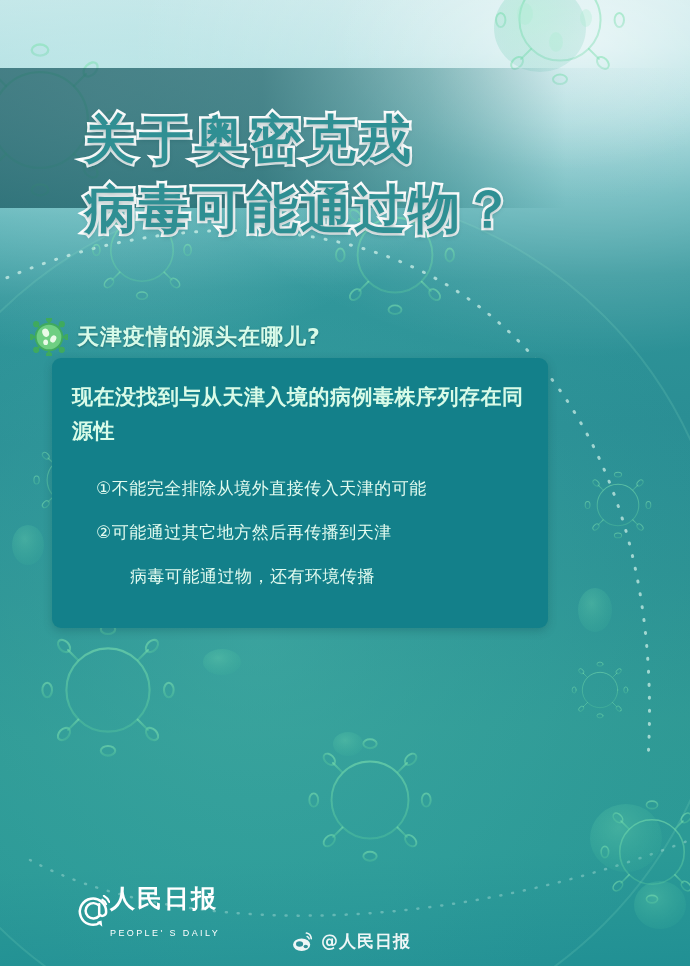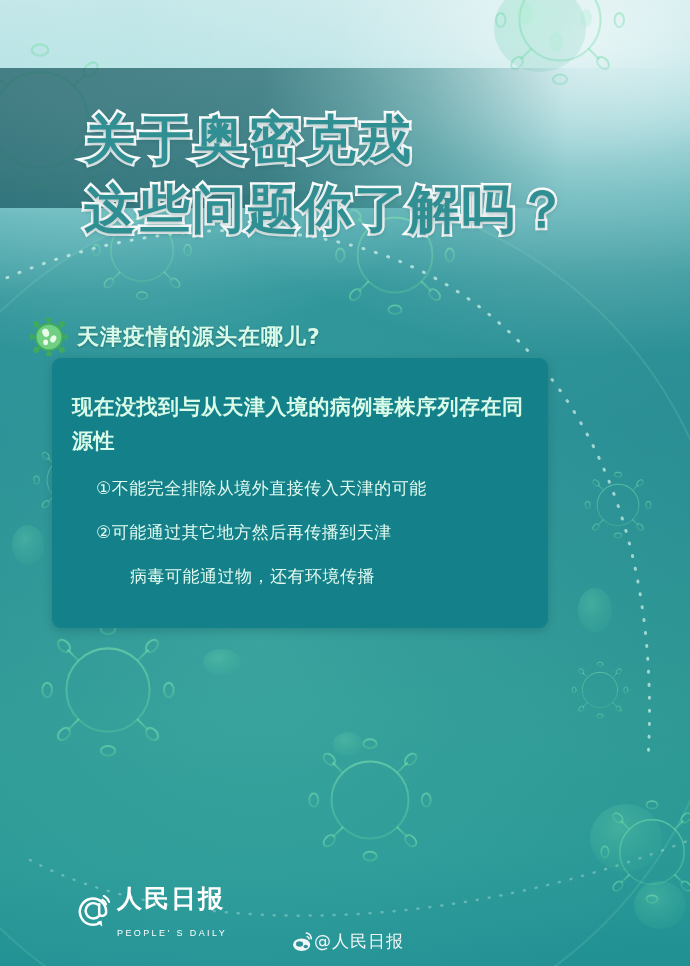--- a/index.html
+++ b/index.html
@@ -67,53 +67,54 @@
     white-space:nowrap;
   }
 
   
   .card{
     position:absolute;left:52px;top:358px;width:496px;height:270px;
     background:#13808a;border-radius:9px;
     box-shadow:0 3px 10px rgba(6,52,58,0.22);
   }
   .card-lead{
-    position:absolute;left:20px;top:32px;width:460px;
-    font-family:Liberation Serif, serif;
+    position:absolute;left:20px;top:24px;width:460px;
+    font-family:Liberation Mono, monospace;
     font-weight:bold;font-size:21px;line-height:34px;letter-spacing:0.5px;
     color:#d9fbe8;
   }
   .card-list{
     position:absolute;left:44px;top:108px;width:440px;
     font-family:"DejaVu Sans","Liberation Sans",sans-serif;
     font-weight:normal;font-size:17px;line-height:44px;letter-spacing:0.5px;
     color:#e3fbf0;
   }
   .card-list .li{display:block;white-space:nowrap;}
   .card-list .li.indent{padding-left:34px;}
 
   
   .logo{
-    position:absolute;left:76px;top:886px;display:flex;align-items:center;gap:7px;
+    position:absolute;left:76px;top:886px;display:flex;align-items:center;
   }
   .logo-at{width:34px;height:34px;display:block;}
   .logo-txt{display:flex;flex-direction:column;line-height:1;}
   .logo-cn{
     font-family:"DejaVu Sans","Liberation Sans",sans-serif;
     font-weight:bold;font-size:25px;letter-spacing:2px;color:#ffffff;
   }
   .logo-en{
     font-family:"Liberation Sans",sans-serif;
     font-size:9px;letter-spacing:2.4px;color:#ffffff;margin-top:18px;
   }
 
   
   .weibo{
-    position:absolute;left:292px;top:930px;display:flex;align-items:center;gap:0;
+    position:absolute;left:292px;top:930px;display:flex;align-items:center;gap:7px;
     opacity:0.92;
+    font-weight:bold;
   }
   .weibo-icon{width:22px;height:22px;display:block;}
   .weibo-txt{
     font-family:"DejaVu Sans","Liberation Sans",sans-serif;
     font-size:17px;letter-spacing:1px;color:#ffffff;
   }
 </style>
 </head>
 <body>
 
@@ -197,21 +198,21 @@
       <ellipse cx="525" cy="14" rx="8" ry="11"></ellipse>
       <ellipse cx="556" cy="42" rx="7" ry="10"></ellipse>
       <ellipse cx="586" cy="18" rx="6" ry="9"></ellipse>
     </g>
   </svg>
 
   <div class="title-band"></div>
 
   <h1 class="title">
     <span>关于奥密克戎</span>
-    <span class="l2">这些问题你了解吗？</span>
+    <span class="l2">病毒可能通过物？</span>
   </h1>
 
   <div class="q-row">
     <svg class="virus-badge" viewBox="0 0 80 80" aria-hidden="true">
       <g stroke="#3faa5e" stroke-width="5" stroke-linecap="round" fill="#3faa5e">
         <path d="M40,12 L40,3"></path>
           <circle cx="40" cy="2" r="4"></circle>
         <path d="M59,21 L65,15"></path>
           <circle cx="67" cy="13" r="4"></circle>
         <path d="M68,40 L77,40"></path>

